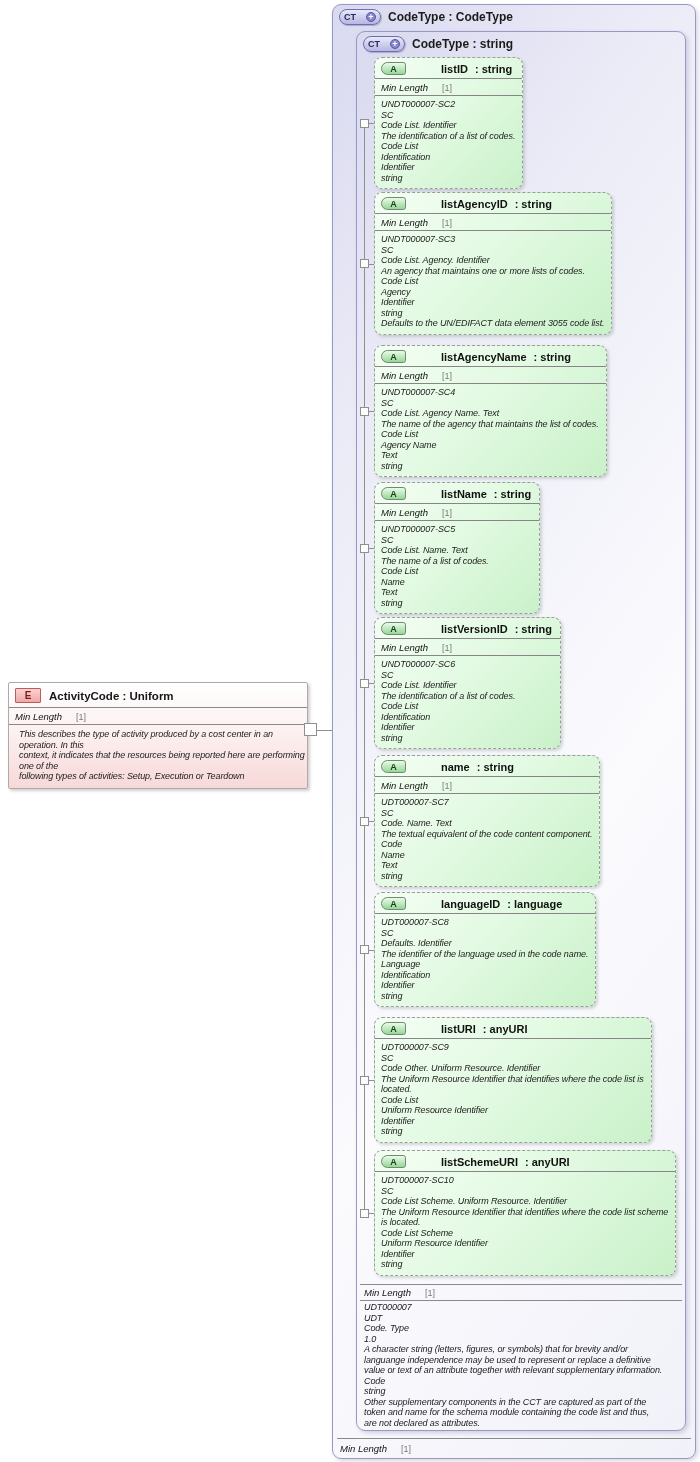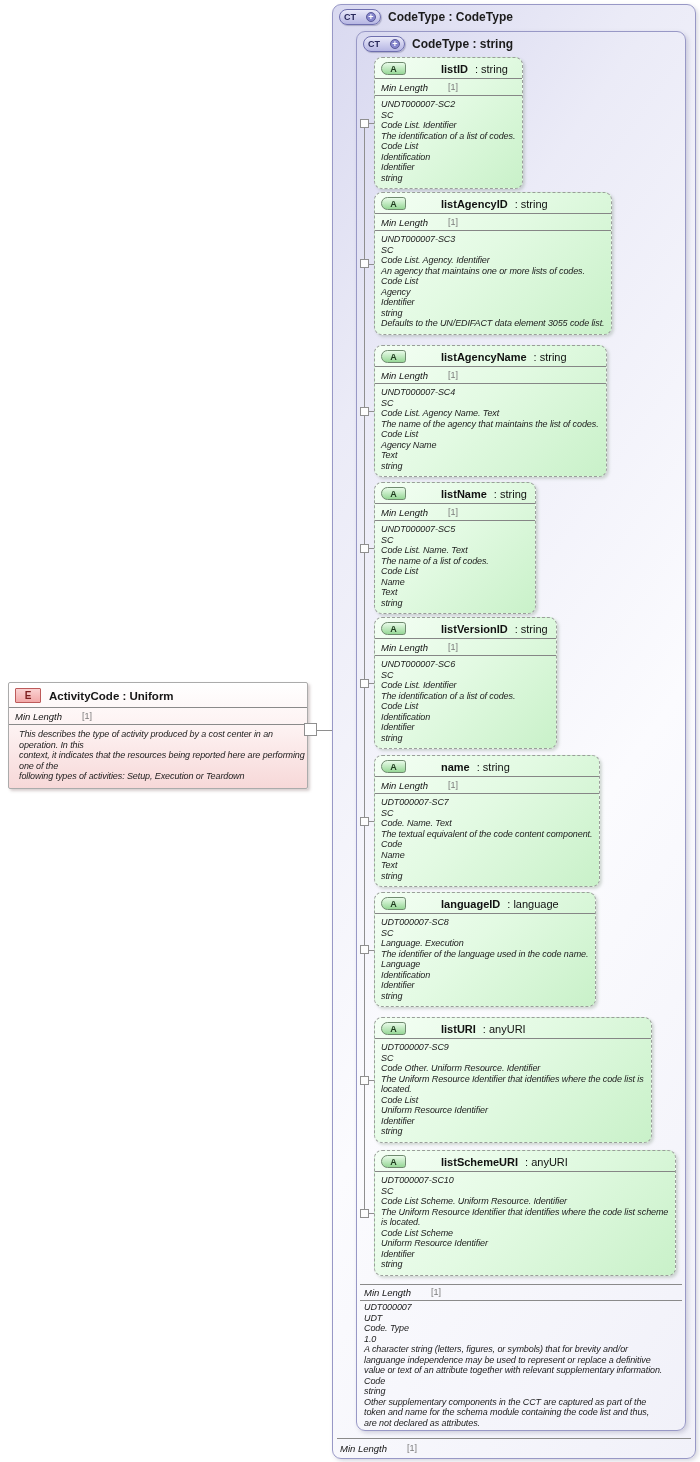--- a/index.html
+++ b/index.html
@@ -35,27 +35,27 @@
   .attr-col .attr-box:nth-child(4){ top:450px; }
   .attr-col .attr-box:nth-child(5){ top:585px; }
   .attr-col .attr-box:nth-child(6){ top:723px; }
   .attr-col .attr-box:nth-child(7){ top:860px; }
   .attr-col .attr-box:nth-child(8){ top:985px; }
   .attr-col .attr-box:nth-child(9){ top:1118px; }
 
   .attr-header { display:flex; align-items:center; gap:7px; padding:4px 8px 3px 6px;
                  border-bottom:1px solid #868686; white-space:nowrap; }
   .attr-name { font-size:11px; font-weight:bold; color:#111; min-width:50px; display:inline-block;padding-left:28px; }
-  .attr-type { font-size:11px; font-weight:normal; color:#111; }
+  .attr-type { font-size:11px; font-weight:bold; color:#111; }
   .a-badge { width:25px; height:13px; flex:0 0 auto; border:1px solid #6f8a6f;
              border-radius:7px 3px 3px 7px;
              background:linear-gradient(180deg,#e9fbe9 0%, #96d796 100%);
              font-size:9px; font-weight:bold; color:#1d3a1d; display:flex; align-items:center; justify-content:center; }
 
-  .facet-row { display:flex; gap:20px; font-size:9.5px; padding:3px 6px 2px 6px; align-items:flex-start; }
+  .facet-row { display:flex; gap:14px; font-size:9.5px; padding:3px 6px 2px 6px; align-items:flex-end; }
   .attr-box .facet-row { border-bottom:1px solid #868686; }
   .facet-name { font-style:italic; color:#141414; }
   .facet-value { color:#7a7a7a; font-size:9px; }
 
   .docs { padding:3px 7px 5px 6px; }
   .doc-line { font-size:9px; font-style:italic; color:#1c1c1c; line-height:10.5px;
               letter-spacing:-0.1px; white-space:nowrap; }
 
   
   .bottom-facet { position:absolute; left:3px; right:3px; top:1252px;
@@ -259,21 +259,21 @@
         <div class="attr-box">
     <div class="attr-header">
       <span class="a-badge">A</span>
       <span class="attr-name">languageID</span>
       <span class="attr-type">: language</span>
     </div>
 
     <div class="docs">
             <div class="doc-line">UDT000007-SC8</div>
             <div class="doc-line">SC</div>
-            <div class="doc-line">Language. Execution</div>
+            <div class="doc-line">Defaults. Identifier</div>
             <div class="doc-line">The identifier of the language used in the code name.</div>
             <div class="doc-line">Language</div>
             <div class="doc-line">Identification</div>
             <div class="doc-line">Identifier</div>
             <div class="doc-line">string</div>
           </div>
   </div>
         <div class="attr-box">
     <div class="attr-header">
       <span class="a-badge">A</span>

